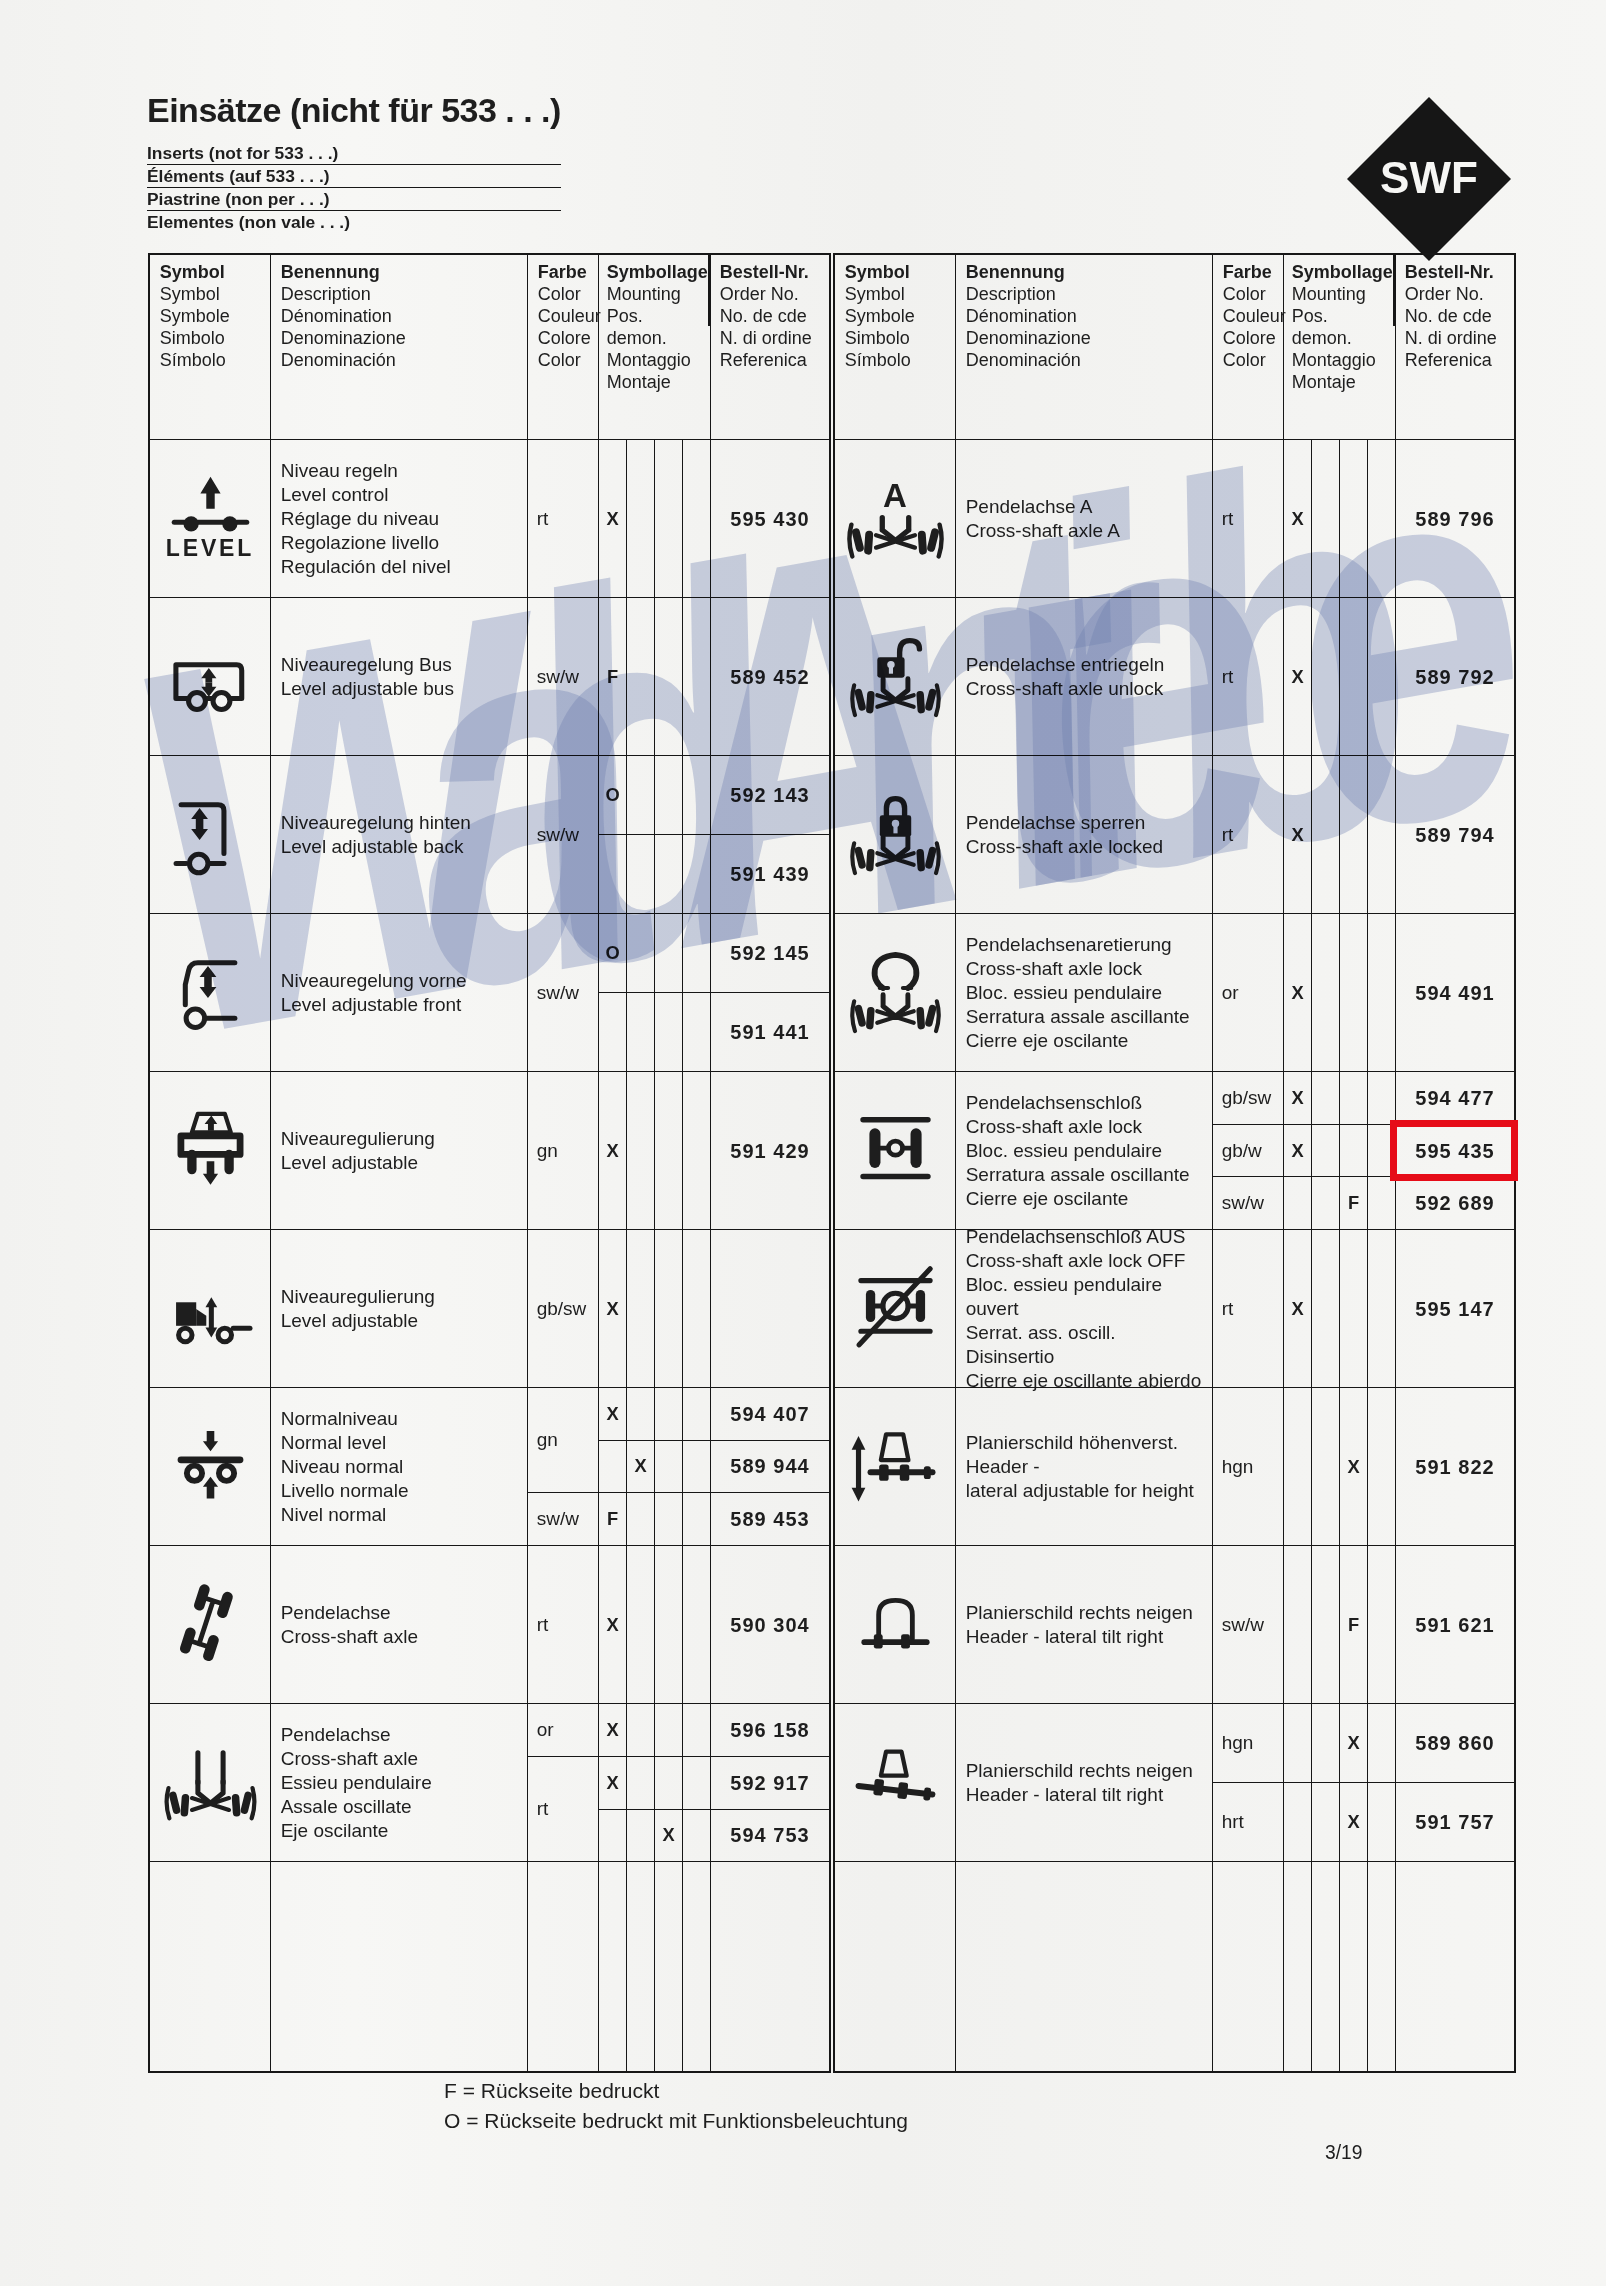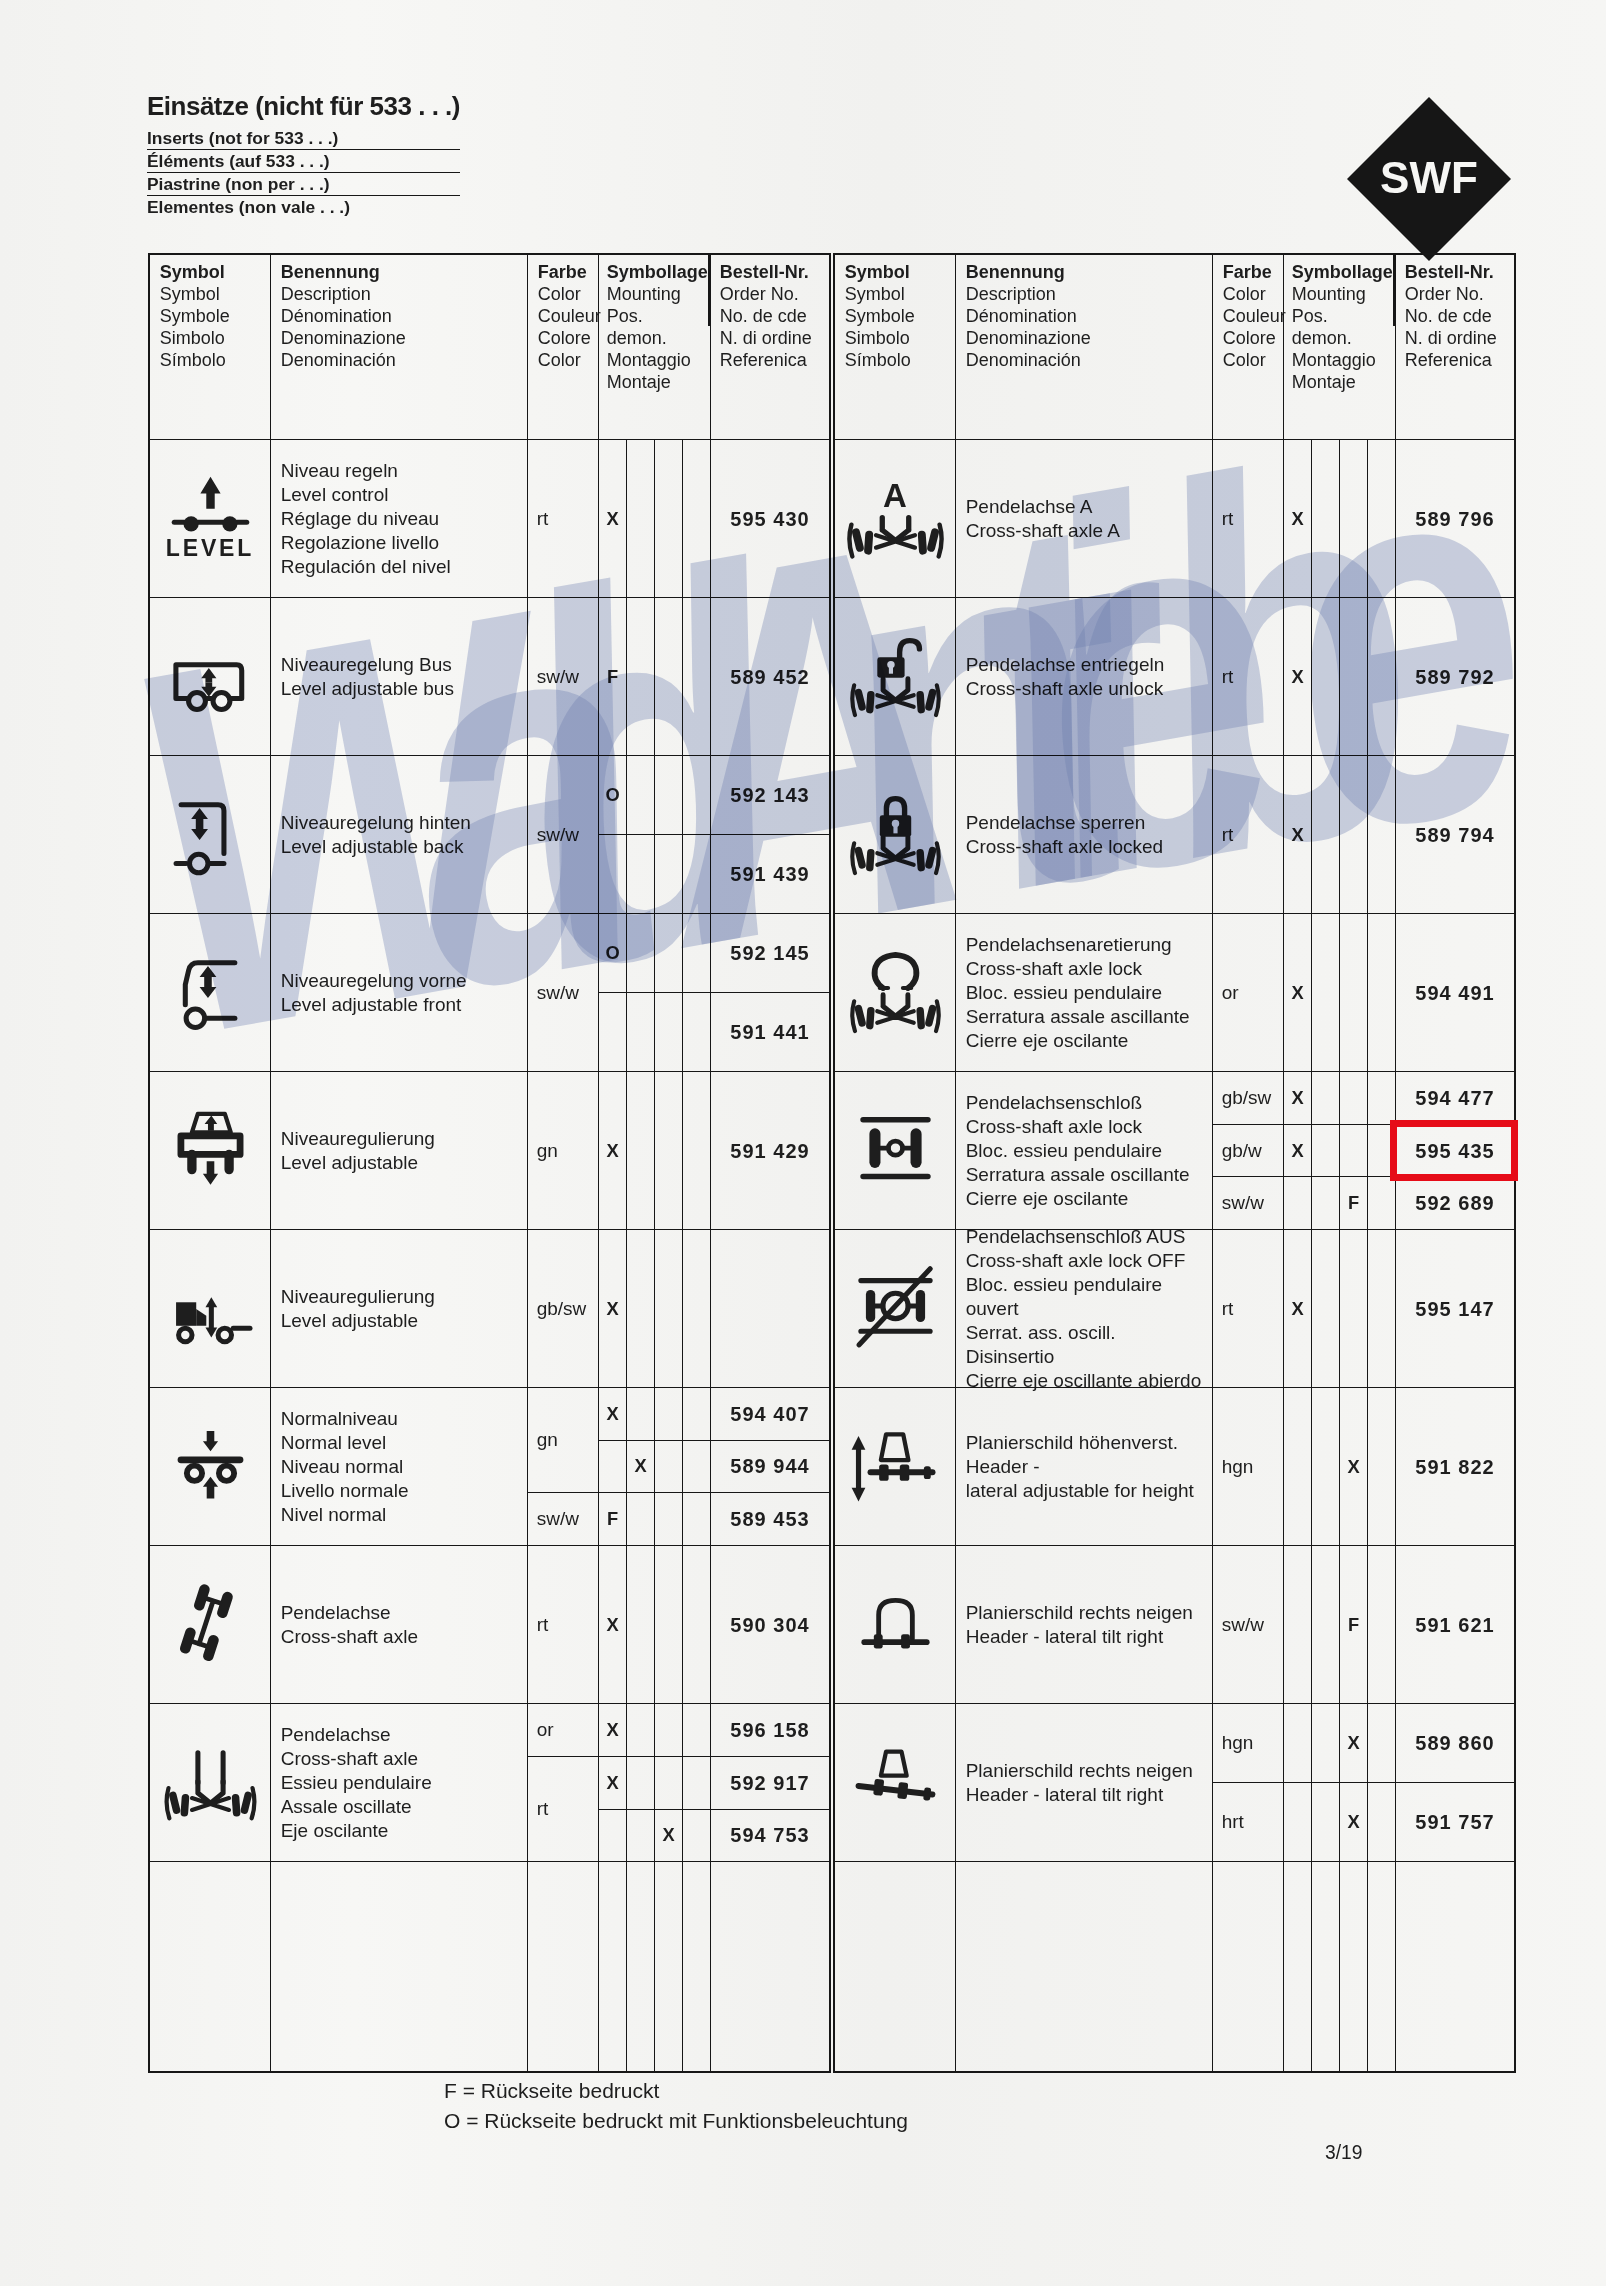--- a/index.html
+++ b/index.html
@@ -2,21 +2,21 @@
 <html><head>
 <meta charset="utf-8">
 <style>
 *{margin:0;padding:0;box-sizing:border-box}
 html,body{background:#dddddb}
 .page{position:relative;width:1607px;height:2286px;margin:0 auto;overflow:hidden;
   background:linear-gradient(90deg,#f2f2f0 0%,#f7f7f5 22%,#f1f1ef 55%,#f6f6f4 100%);
   font-family:"Liberation Sans",sans-serif;color:#1e1e1e}
 
 .titleblock{position:absolute;left:147px;top:91px}
-.titleblock h1{font-size:26px;font-weight:700;letter-spacing:-0.5px;margin-bottom:5px}
+.titleblock h1{font-size:34px;font-weight:700;letter-spacing:-0.5px;margin-bottom:12px}
 .sub{font-size:17.4px;font-weight:700;line-height:22px}
 
 .logo{position:absolute;left:1344px;top:97px;width:170px;height:164px}
 .diamond{position:absolute;left:27px;top:24px;width:116px;height:116px;background:#161616;transform:rotate(45deg)}
 .logotext{position:absolute;left:0;top:56px;width:170px;text-align:center;color:#f6f6f4;font-size:44px;font-weight:700}
 
 .watermark{position:absolute;left:145px;top:599px;font-size:521px;font-weight:700;font-style:italic;
   line-height:1;letter-spacing:-0.28em;color:rgba(114,132,186,0.34);transform:rotate(-10deg) scaleX(0.8);
   transform-origin:left center;white-space:nowrap;z-index:5;pointer-events:none;mix-blend-mode:multiply}
 

